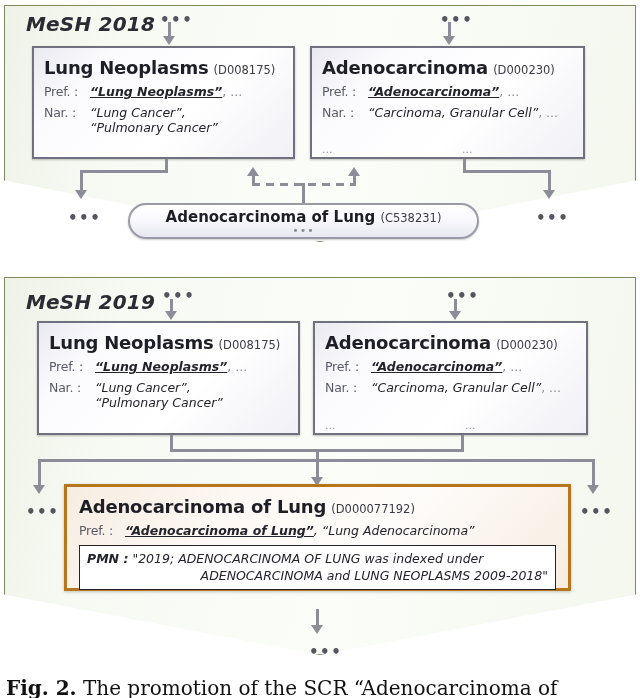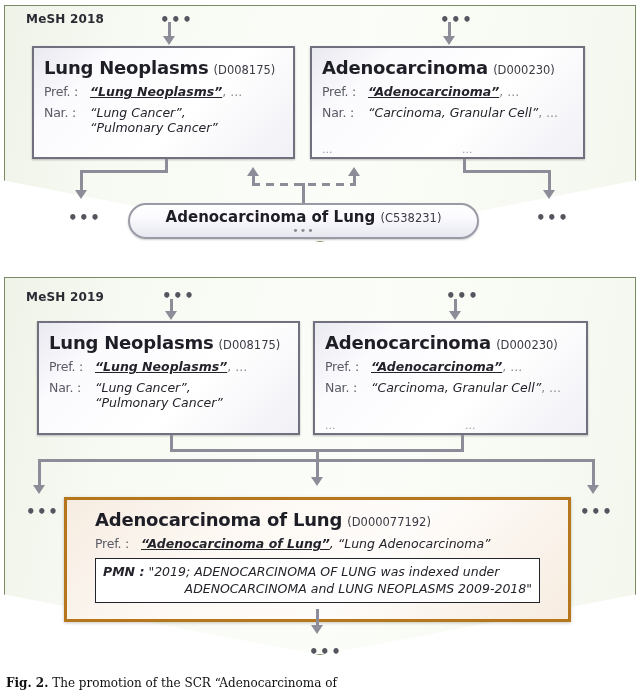--- a/index.html
+++ b/index.html
@@ -10,22 +10,22 @@
   .panel{position:absolute;left:4px;width:632px;
          background:linear-gradient(100deg,#eef2e7 0%,#f7faf3 18%,#fbfdf8 55%,#f4f7ee 100%);
          border:1.5px solid #7a8a63;
          box-sizing:border-box;}
   .panel.p1{top:5px;height:237px;
         -webkit-clip-path:polygon(0 0,100% 0,100% 74%,50% 100%,0 74%);
         clip-path:polygon(0 0,100% 0,100% 74%,50% 100%,0 74%);}
   .panel.p2{top:277px;height:378px;
         -webkit-clip-path:polygon(0 0,100% 0,100% 84%,50% 100%,0 84%);
         clip-path:polygon(0 0,100% 0,100% 84%,50% 100%,0 84%);}
-  .panel-title{position:absolute;font-weight:bold;
-        font-size:12px;color:#2b2b33;letter-spacing:.2px;}
+  .panel-title{position:absolute;font-style:italic;font-weight:bold;
+        font-size:20px;color:#2b2b33;letter-spacing:.2px;}
 
   
   .cbox{position:absolute;box-sizing:border-box;
         border:2px solid #70707e;
         background:linear-gradient(135deg,#e9e9f0 0%,#fbfbfe 22%,#ffffff 60%,#f0f0f6 100%);
         box-shadow:0 1px 2px rgba(0,0,0,.25);}
   .cterm{font-size:18px;font-weight:bold;color:#1e1e26;letter-spacing:-.2px;}
   .cid{font-size:11.5px;font-weight:normal;color:#3b3b44;}
   .row{display:flex;align-items:flex-start;margin-top:6px;font-size:12.5px;}
   .lab{color:#5a5a66;width:46px;flex:none;letter-spacing:-.2px;}
@@ -64,21 +64,21 @@
        border-right:6.5px solid transparent;border-bottom:9px solid #8d8d99;}
   .dots3{position:absolute;font-size:15px;font-weight:bold;color:#55555f;
          letter-spacing:1.5px;line-height:8px;}
   .dashln{position:absolute;height:3px;
       background-image:linear-gradient(90deg,#8d8d99 0 8px,transparent 8px 14px);
       background-size:14px 3px;}
 
   
   .cap{position:absolute;left:6px;top:676px;width:628px;
        font-family:"DejaVu Serif","Liberation Serif",serif;
-       font-size:12px;color:#111;white-space:nowrap;overflow:hidden;height:22px;}
+       font-size:20px;color:#111;white-space:nowrap;overflow:hidden;height:22px;}
   .cap b{font-weight:bold;}
 </style>
 </head>
 <body>
 
 <div class="panel p1"></div>
 
 <div class="panel-title" style="left:26px;top:12px;">MeSH 2018</div>
 
 <div class="dots3" style="left:160px;top:16px;">•••</div>
@@ -202,21 +202,21 @@
 <div class="arw" style="left:311px;top:477px;"></div>
 
 <div class="ln vl" style="left:38px;top:459px;height:28px;"></div>
 <div class="arw" style="left:33px;top:485px;"></div>
 <div class="dots3" style="left:26px;top:508px;">•••</div>
 
 <div class="ln vl" style="left:592px;top:459px;height:28px;"></div>
 <div class="arw" style="left:587px;top:485px;"></div>
 <div class="dots3" style="left:580px;top:508px;">•••</div>
 
-<div class="obox" style="left:64px;top:497px;width:507px;height:125px;padding:9px 28px;">
+<div class="obox" style="left:64px;top:484px;width:507px;height:107px;padding:9px 12px;">
   <div>
     <span class="cterm">Adenocarcinoma of Lung</span>
     <span class="cid">(D000077192)</span>
   </div>
   <div class="row">
     <span class="lab">Pref. :</span>
     <span><span class="val b">“Adenocarcinoma of Lung”</span><span class="val">, “Lung Adenocarcinoma”</span></span>
   </div>
   <div class="pmn">
     <div class="l1">

